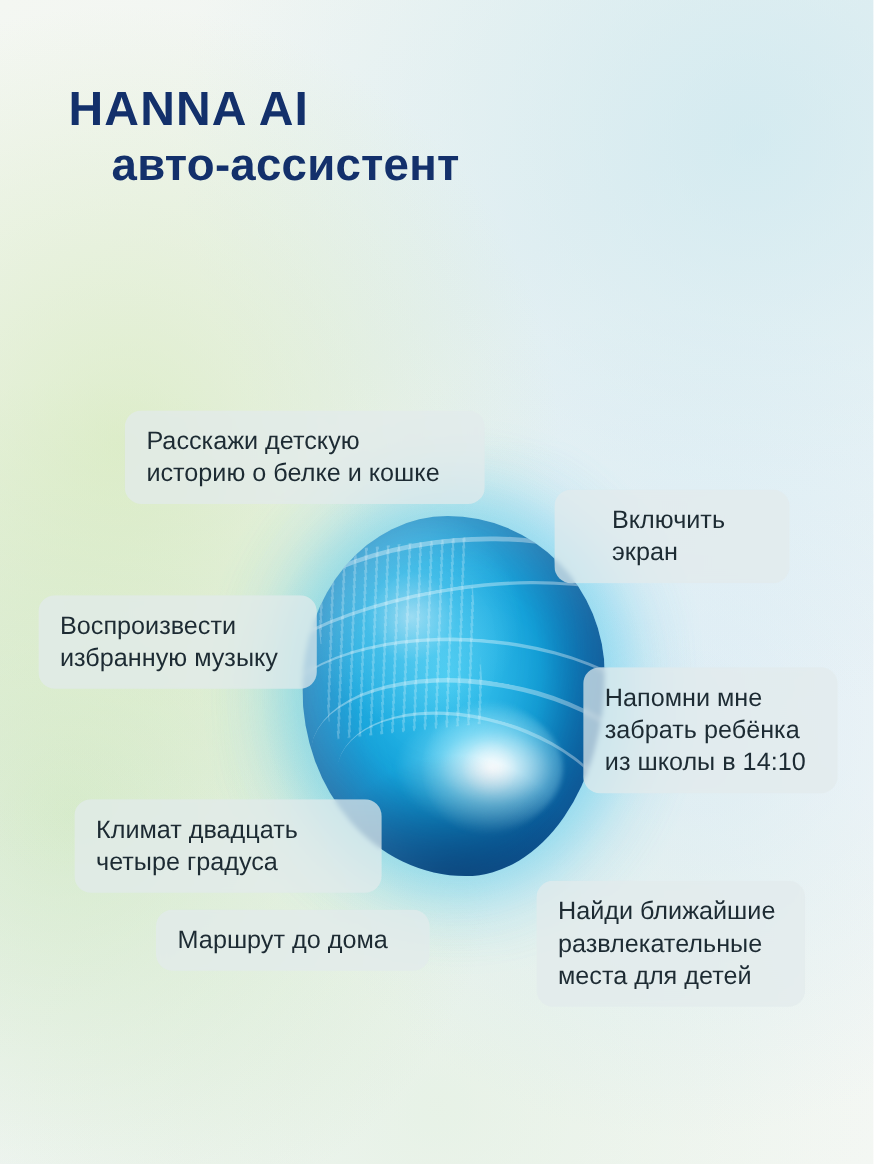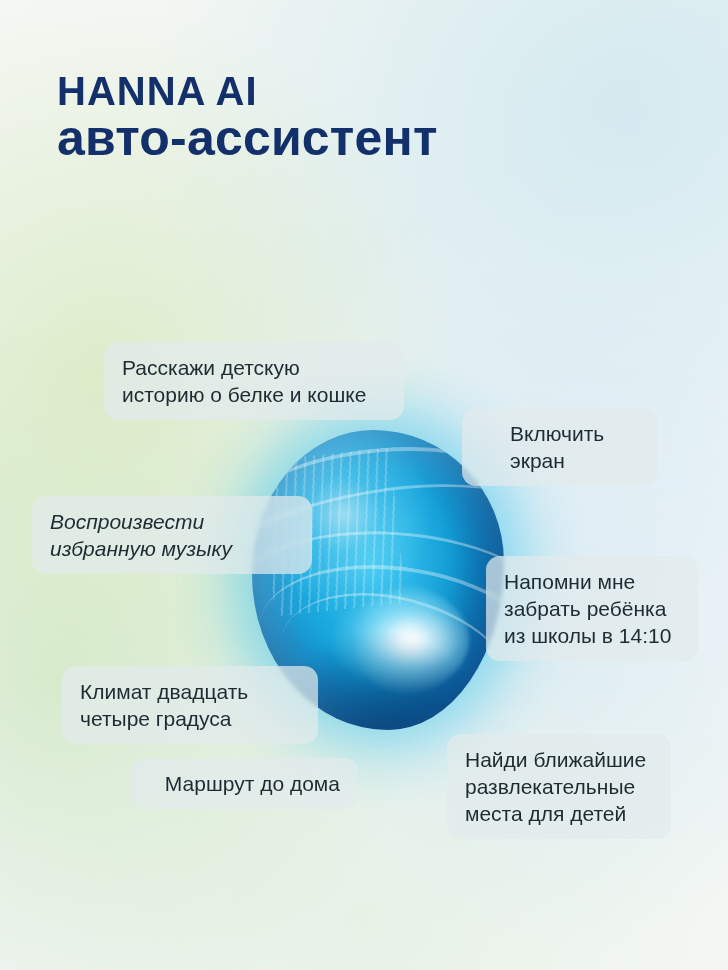--- a/index.html
+++ b/index.html
@@ -38,22 +38,23 @@
   .heading .line1 {
     font-size: 40px;
     line-height: 46px;
     letter-spacing: 1px;
   }
   .heading .line2 {
     font-size: 38px;
     line-height: 48px;
   }
   .heading .line3 {
-    font-size: 50px;
+    font-size: 38px;
     line-height: 48px;
+    margin-left: 36px;
   }
 
   
   .orb-wrap {
     position: absolute;
     left: 244px;
     top: 424px;
     width: 268px;
     height: 320px;
   }
@@ -135,24 +136,24 @@
     color: #1d2b33;
     font-size: 21px;
     line-height: 27px;
     padding: 12px 18px;
     box-sizing: border-box;
     backdrop-filter: blur(2px);
     white-space: pre-line;
   }
   .chip.c1 { left: 104px; top: 342px; width: 300px; }
   .chip.c2 { left: 462px; top: 408px; width: 196px; padding-left: 48px; }
-  .chip.c3 { left: 32px;  top: 496px; width: 280px; font-style: italic; }
+  .chip.c3 { left: 32px;  top: 496px; width: 232px; }
   .chip.c4 { left: 486px; top: 556px; width: 212px; }
   .chip.c5 { left: 62px;  top: 666px; width: 256px; }
-  .chip.c6 { left: 130px; top: 758px; width: 228px; text-align: right; }
+  .chip.c6 { left: 130px; top: 758px; width: 228px; text-align: left; }
   .chip.c7 { left: 447px; top: 734px; width: 224px; }
 </style>
 </head>
 <body>
 
 <div id="poster">
 
   <div class="heading">
     <div class="line1">HANNA AI</div>
     <div class="line3">авто-ассистент</div>

